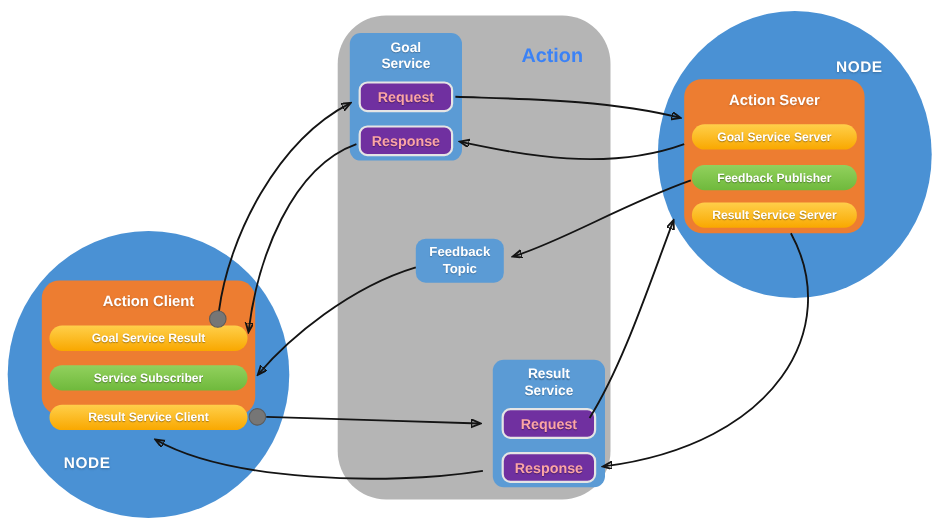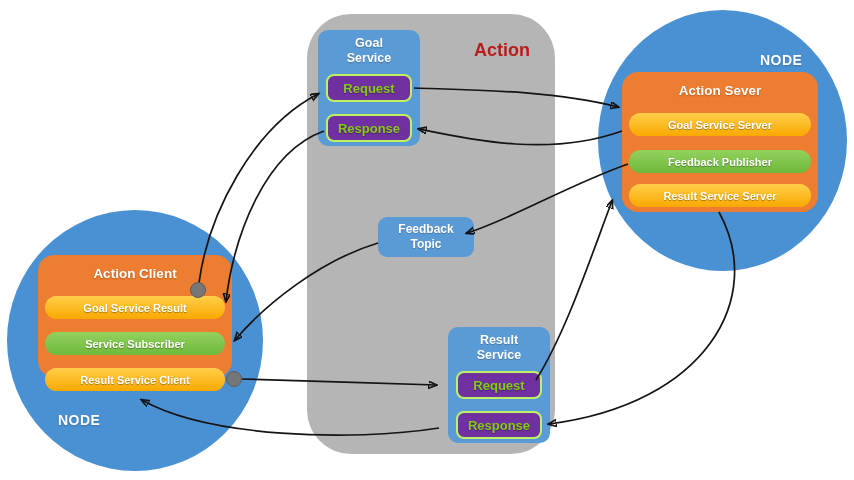--- a/index.html
+++ b/index.html
@@ -6,25 +6,25 @@
   html,body { background:#ffffff; font-family:"Liberation Sans", sans-serif; }
   .stage { position:relative; width:854px; height:480px; background:#ffffff; overflow:hidden; }
 
   .circle { position:absolute; border-radius:50%; background:var(--circle-blue); z-index:1; }
   .circle.left  { left:7px;  top:210px; width:256px; height:261px; }
   .circle.right { left:598px; top:10px; width:249px; height:261px; }
 
   .panel { position:absolute; left:307px; top:14px; width:248px; height:440px;
            background:var(--panel-gray); border-radius:44px; z-index:1; }
   .panel-label { position:absolute; left:452px; top:40px; width:100px; text-align:center;
-                 font-size:18px; font-weight:bold; color:#b91c1c; z-index:2; }
+                 font-size:18px; font-weight:bold; color:#3b82f6; z-index:2; }
 
   .orange-box { position:absolute; background:var(--orange); border-radius:16px; z-index:2; }
   .orange-box.left  { left:38px;  top:255px; width:194px; height:122px; }
-  .orange-box.right { left:622px; top:72px;  width:196px; height:140px; }
+  .orange-box.right { left:622px; top:72px;  width:164px; height:140px; }
 
   .box-title { position:absolute; top:11px; left:0; width:100%; text-align:center;
                color:#fff; font-weight:bold; font-size:13.5px; text-shadow:0 1px 2px rgba(0,0,0,.25); }
 
   .pill { position:absolute; left:7px; right:7px; height:23px; border-radius:12px;
           color:#fff; font-weight:bold; font-size:11px; display:flex; align-items:center;
           justify-content:center; text-shadow:0 1px 1px rgba(0,0,0,.35); }
   .pill.gold  { background:linear-gradient(180deg, var(--gold-light), var(--gold)); }
   .pill.green { background:linear-gradient(180deg, var(--green-light), var(--green));text-align:center; }
   .pill.p1 { top:41px; }
@@ -34,32 +34,32 @@
   .pill.p3r { top:112px; }
 
   .node-label { position:absolute; color:#fff; font-weight:bold; font-size:14px;
                 letter-spacing:.5px; z-index:3; text-shadow:0 1px 2px rgba(0,0,0,.25); }
   .node-label.left  { left:58px;  top:412px; }
   .node-label.right { left:760px; top:52px; }
 
   .service-box { position:absolute; background:var(--box-blue); border-radius:10px; z-index:2; }
   .service-box.goal   { left:318px; top:30px;  width:102px; height:116px; }
   .service-box.result { left:448px; top:327px; width:102px; height:116px; }
-  .topic-box { position:absolute; left:378px; top:217px; width:96px; height:40px;
+  .topic-box { position:absolute; left:378px; top:217px; width:80px; height:40px;
                background:var(--box-blue); border-radius:9px; z-index:2; }
 
   .service-title { position:absolute; top:6px; left:50%; transform:translateX(-50%);
                    width:64px; text-align:center; color:#fff; font-weight:bold;
                    font-size:12.5px; line-height:15px; text-shadow:0 1px 1px rgba(0,0,0,.25); }
   .topic-title { position:absolute; top:5px; left:50%; transform:translateX(-50%);
                  width:70px; text-align:center; color:#fff; font-weight:bold;
                  font-size:12px; line-height:15px; text-shadow:0 1px 1px rgba(0,0,0,.25); }
 
   .btn { position:absolute; left:8px; right:8px; height:28px; background:var(--purple);
-         border:2px solid #bef264; border-radius:8px; color:#84cc16; font-weight:bold;
+         border:2px solid #e5e5e5; border-radius:8px; color:#fca5a5; font-weight:bold;
          font-size:13px; display:flex; align-items:center; justify-content:center;
          text-shadow:0 1px 1px rgba(0,0,0,.35); }
   .btn.req { top:44px; }
   .btn.res { top:84px; }
 
   svg.arrows { position:absolute; left:0; top:0; width:854px; height:480px;
                z-index:5; pointer-events:none; }
   svg.arrows path { fill:none; stroke:var(--arrow); stroke-width:1.7; }
 
   .dot { position:absolute; width:16px; height:16px; border-radius:50%;

